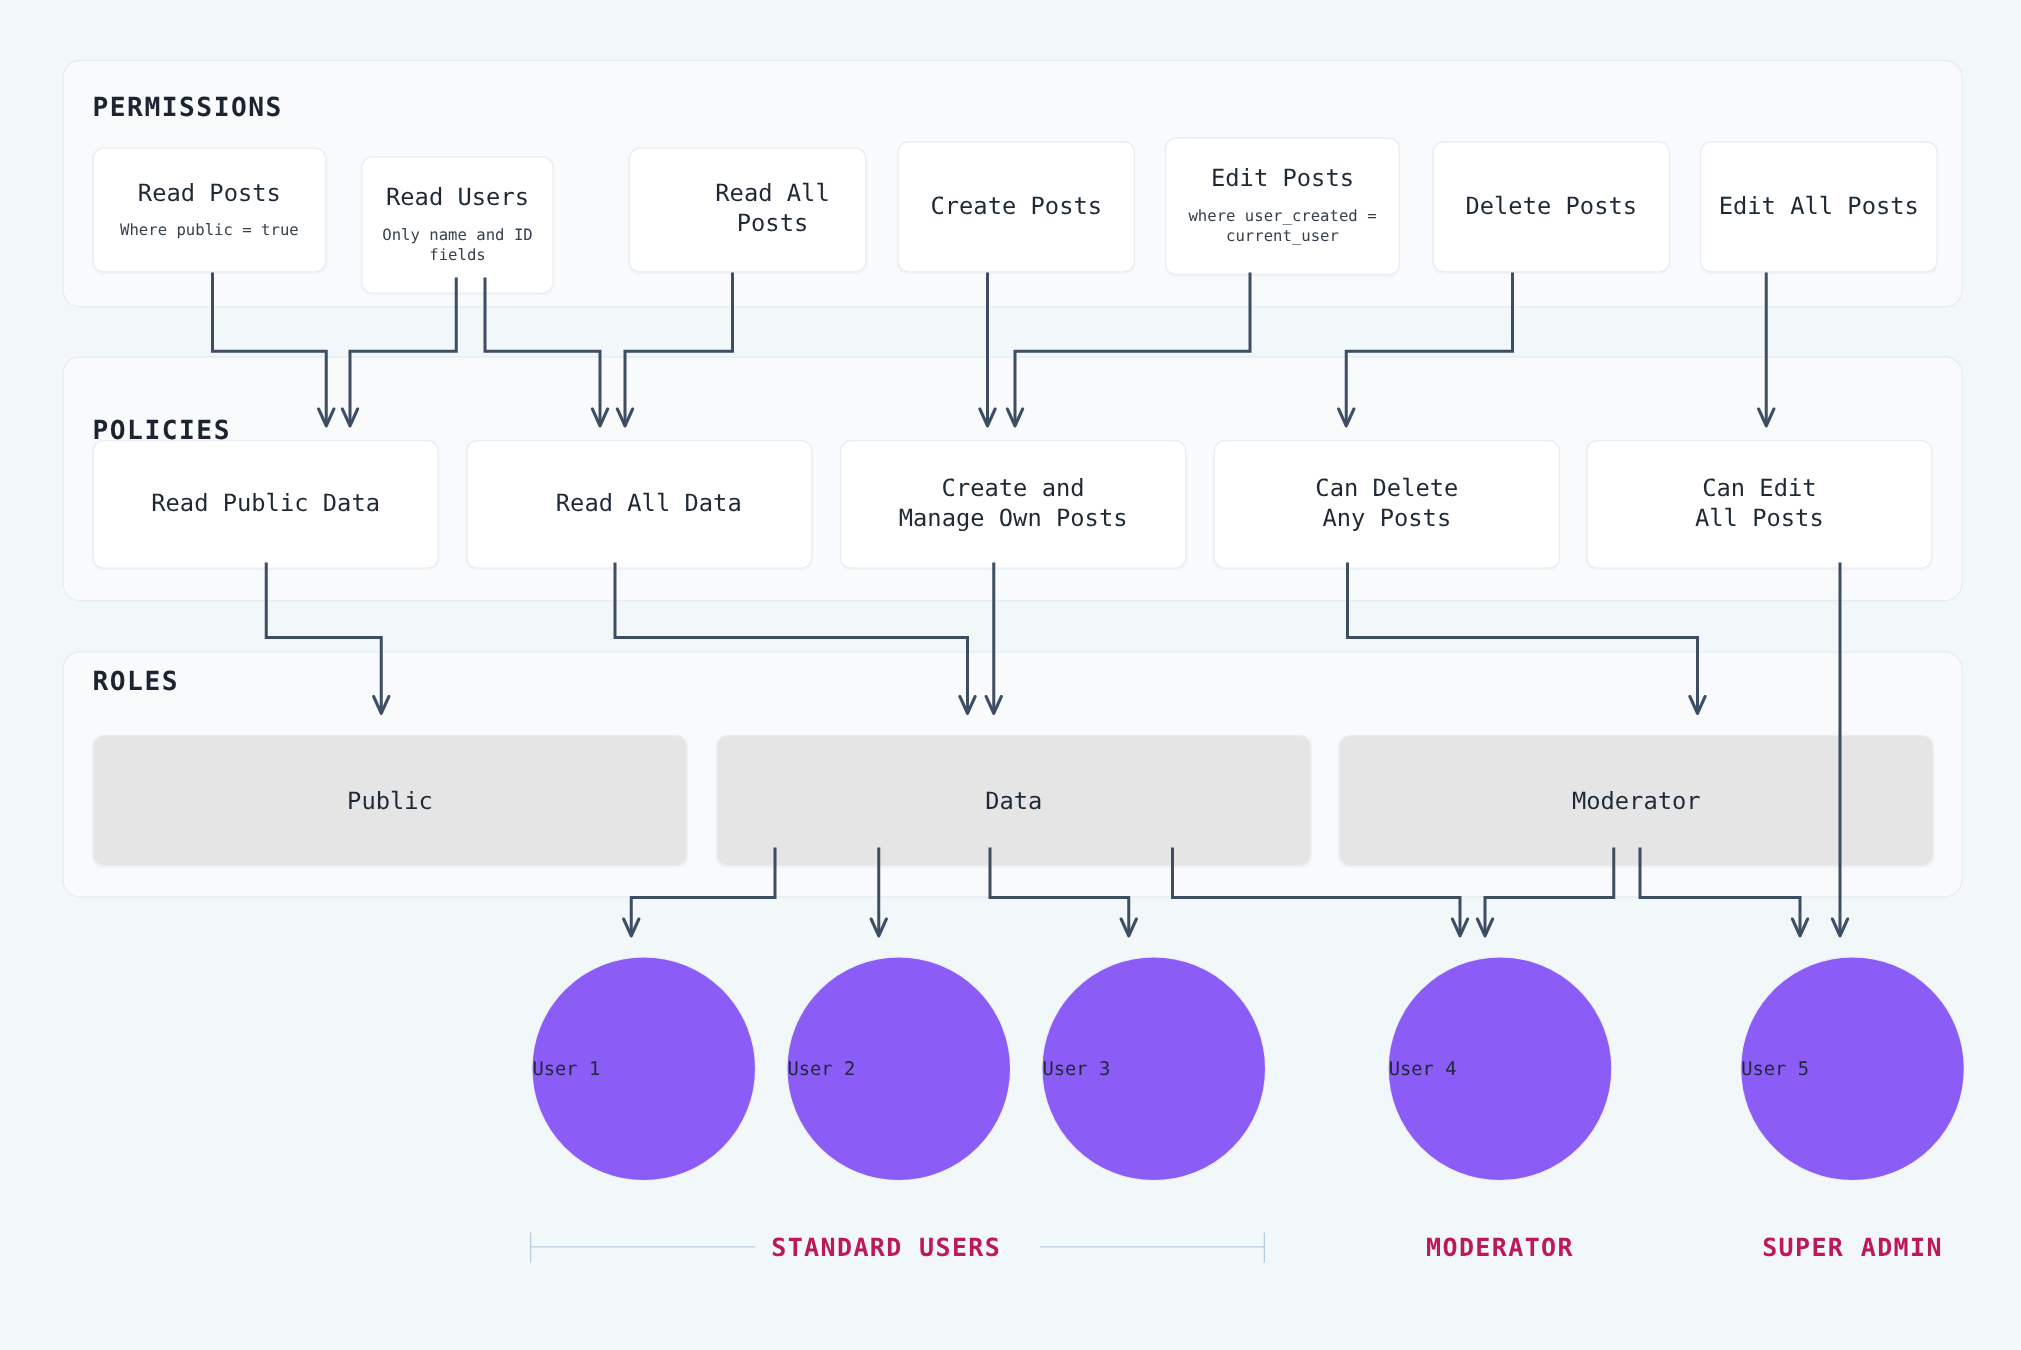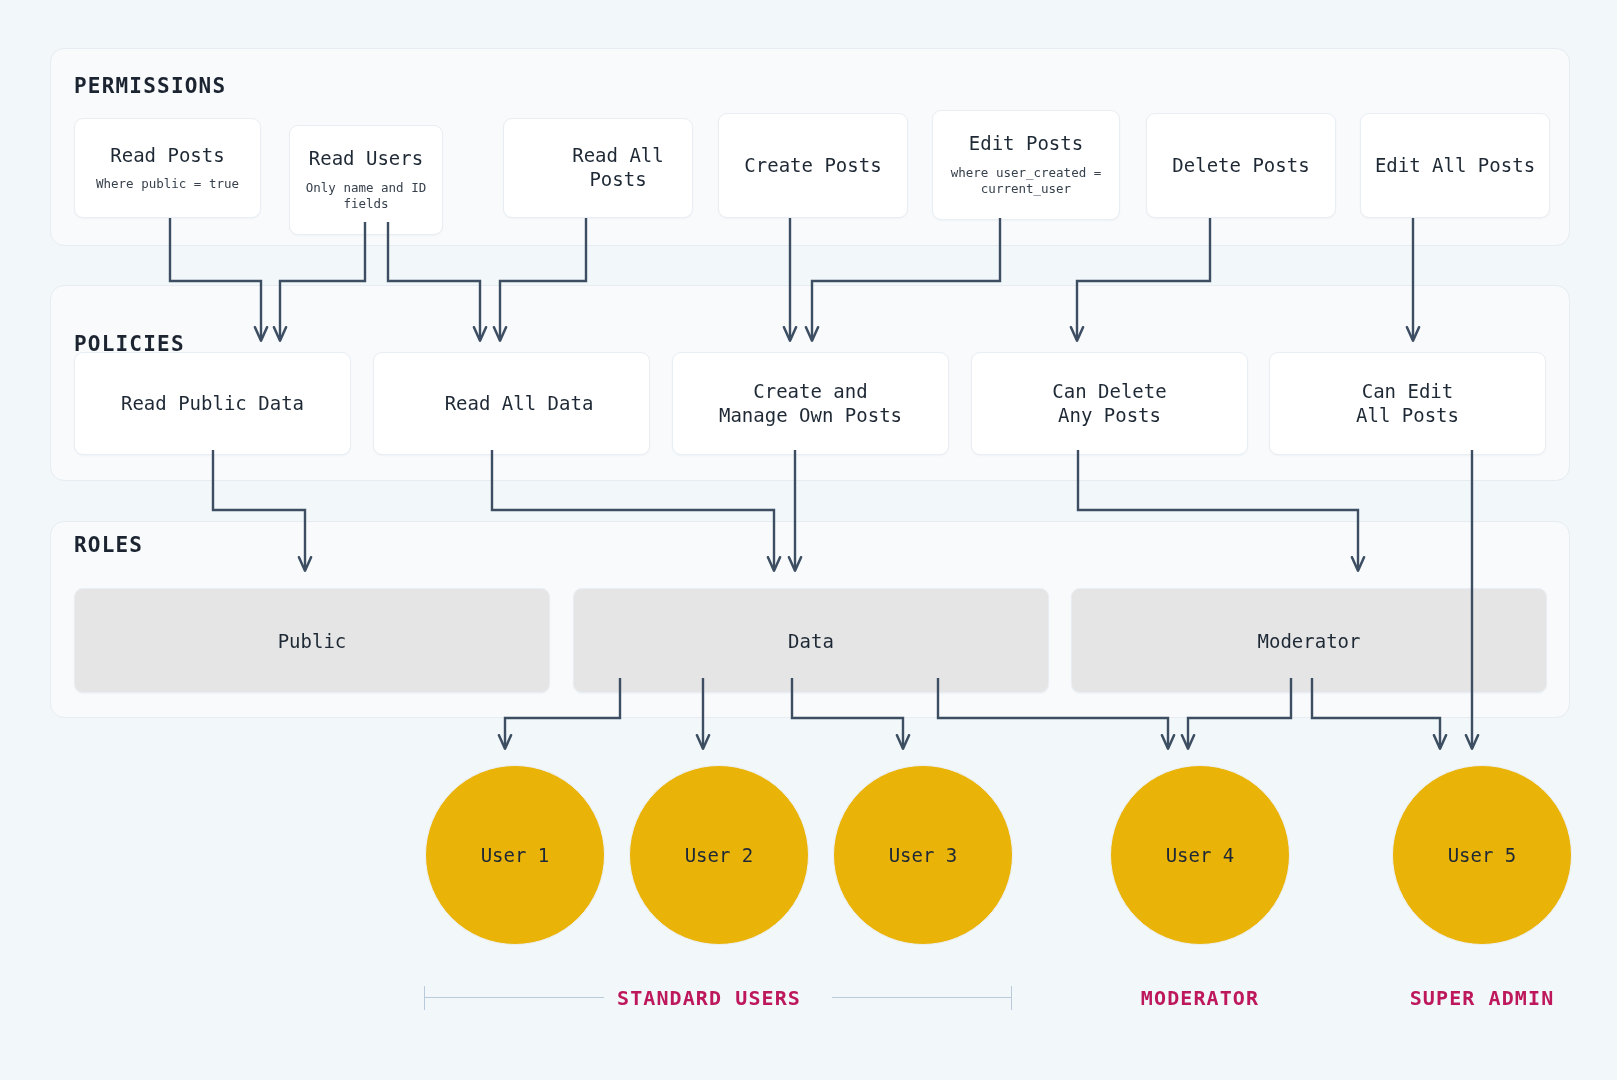--- a/index.html
+++ b/index.html
@@ -71,27 +71,27 @@
     justify-content: center;
     font-size: 19px;
     color: #1e2935;
     z-index: 4;
     box-shadow: 0 1px 2px rgba(30,50,75,0.035);
   }
 
   
   .user {
     position: absolute;
-    background: #eab308;
+    background: #8b5cf6;
     border: 1px solid #edf1f5;
     border-radius: 50%;
     display: flex;
     align-items: center;
-    justify-content: center;
-    font-size: 19px;
+    justify-content: flex-start;
+    font-size: 15px;
     color: #1e2935;
     z-index: 4;
   }
 
   
   .grouplabel {
     position: absolute;
     font-size: 20px;
     font-weight: 700;
     letter-spacing: 1.1px;

